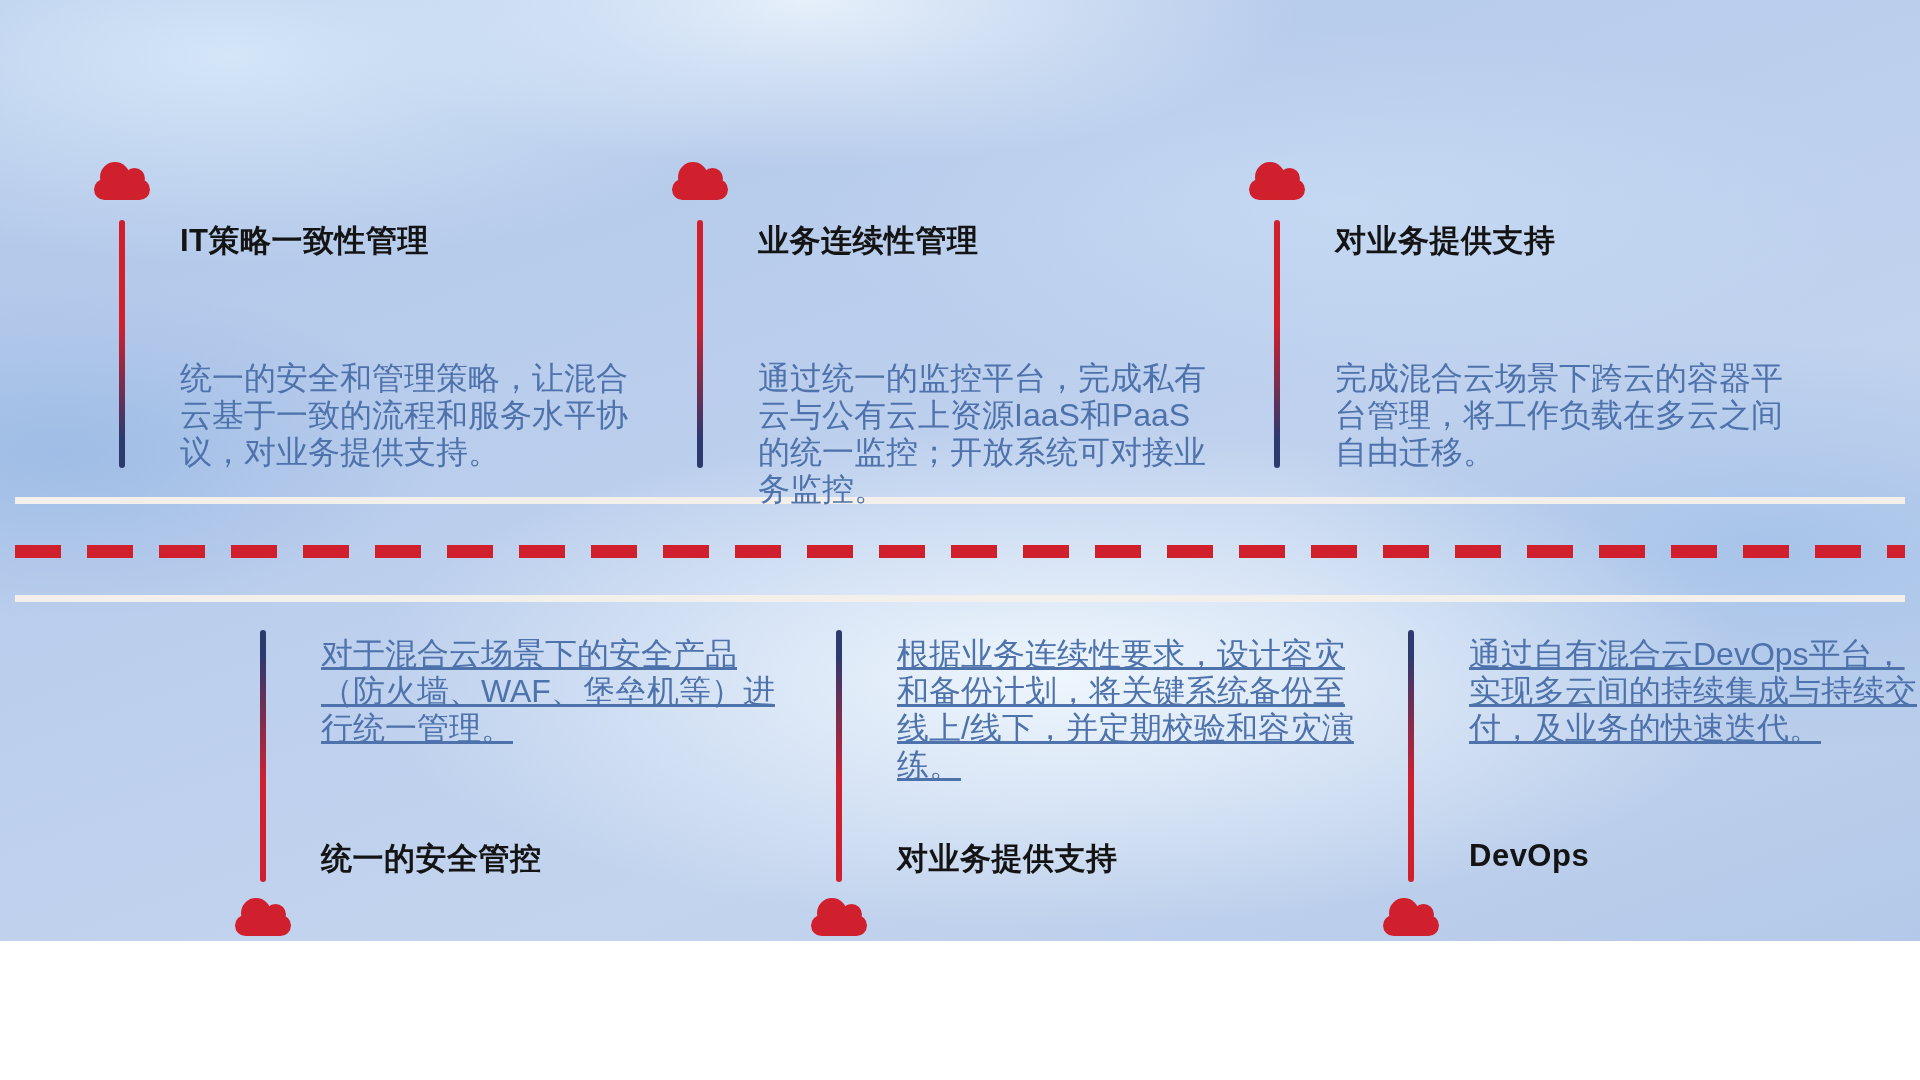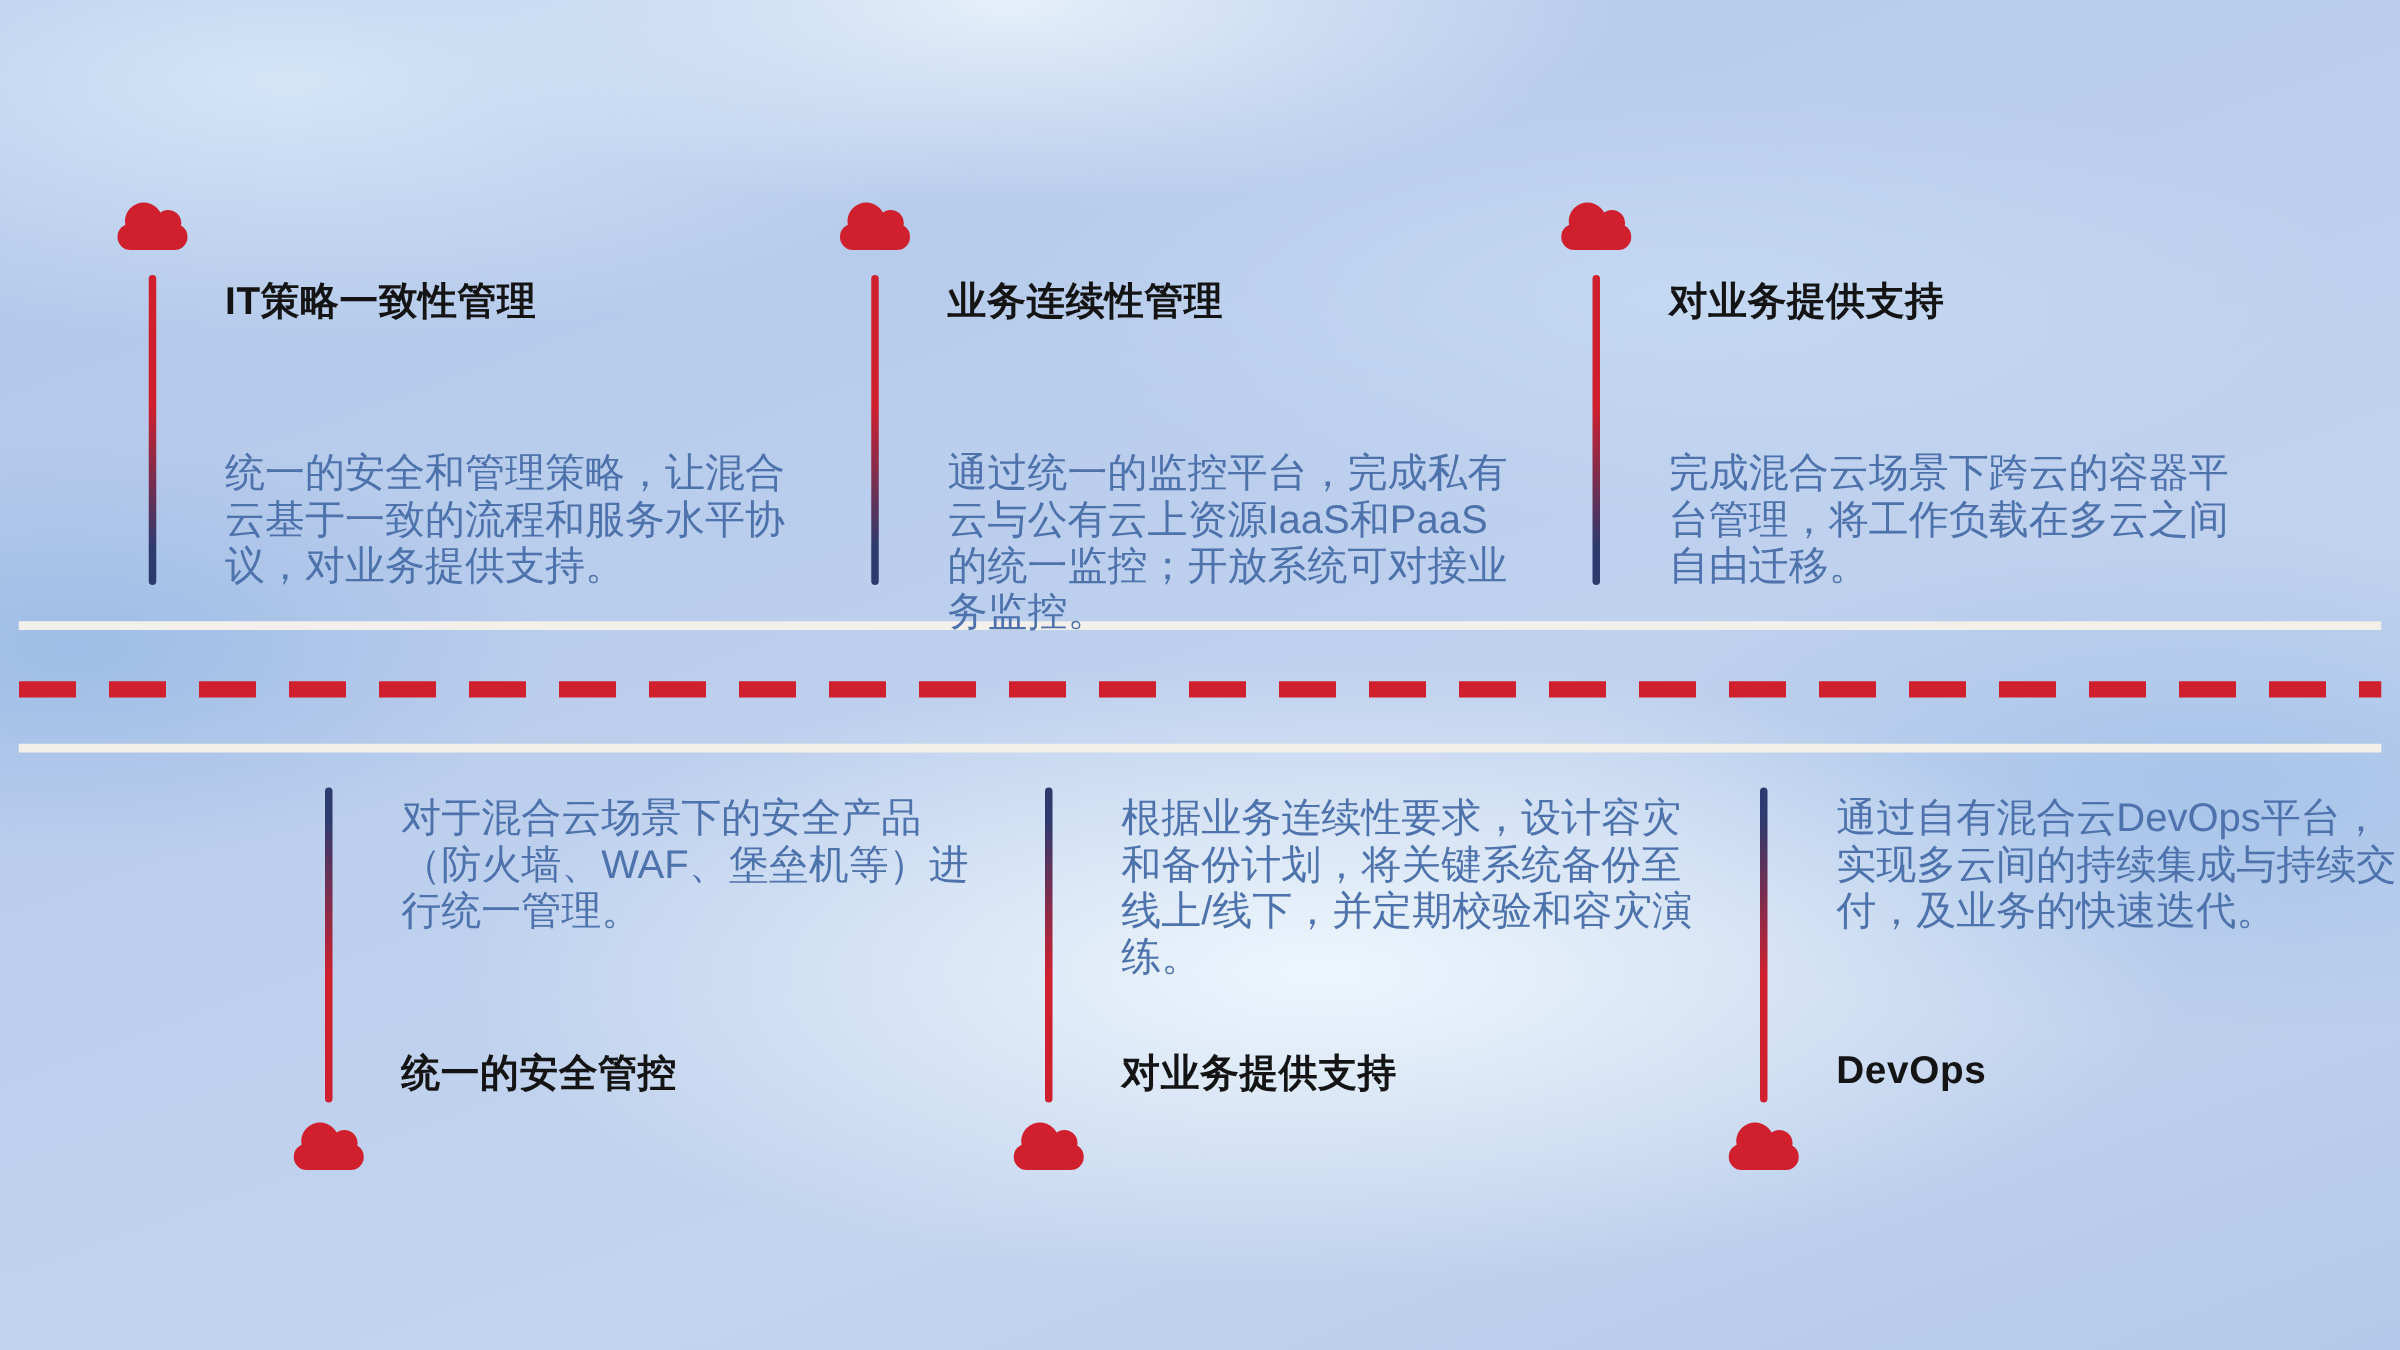--- a/index.html
+++ b/index.html
@@ -11,21 +11,21 @@
   }
   * { margin: 0; padding: 0; box-sizing: border-box; }
   html, body { width: 1920px; height: 1080px; }
   body {
     font-family: "Liberation Sans", "DejaVu Sans", sans-serif;
     overflow: hidden;
   }
   .stage {
     position: relative;
     width: 1920px;
-    height: 1080px;
+    height: 941px;
     overflow: hidden;
     background:
       radial-gradient(900px 320px at 12% 6%, rgba(214,231,248,0.95) 0%, rgba(214,231,248,0) 65%),
       radial-gradient(760px 260px at 42% 0%, rgba(235,244,252,0.9) 0%, rgba(235,244,252,0) 65%),
       radial-gradient(1050px 380px at 55% 72%, rgba(240,248,254,0.95) 0%, rgba(240,248,254,0) 66%),
       radial-gradient(820px 330px at 92% 58%, rgba(162,193,233,0.85) 0%, rgba(162,193,233,0) 62%),
       radial-gradient(640px 280px at 3% 48%, rgba(152,185,228,0.8) 0%, rgba(152,185,228,0) 60%),
       radial-gradient(900px 300px at 70% 22%, rgba(200,221,245,0.7) 0%, rgba(200,221,245,0) 60%),
       linear-gradient(160deg, #b0c6e9 0%, #bccfed 45%, #c3d4ee 70%, #b4c9e9 100%);
   }
@@ -111,21 +111,21 @@
   }
   .item-top .title { top: 58px; }
   .item-top .desc  { top: 198px; }
 
   
   .item-bottom { top: 630px; }
   .item-bottom .pole {
     top: 0; height: 252px;
     background: linear-gradient(to bottom, var(--navy) 10%, var(--red) 60%, var(--red) 100%);
   }
-  .item-bottom .desc  { top: 6px; width: 460px; }
+  .item-bottom .desc  { top: 6px; width: 460px; text-decoration: underline; }
   .item-bottom .title { top: 208px; }
   .item-bottom .cloud-wrap { position: absolute; left: -28px; top: 268px; height: 40px; }
   .item-bottom .cloud { margin-top: 17px; }
 
   
   .pos-t1 { left: 122px; }
   .pos-t2 { left: 700px; }
   .pos-t3 { left: 1277px; }
   .pos-b1 { left: 263px; }
   .pos-b2 { left: 839px; }

